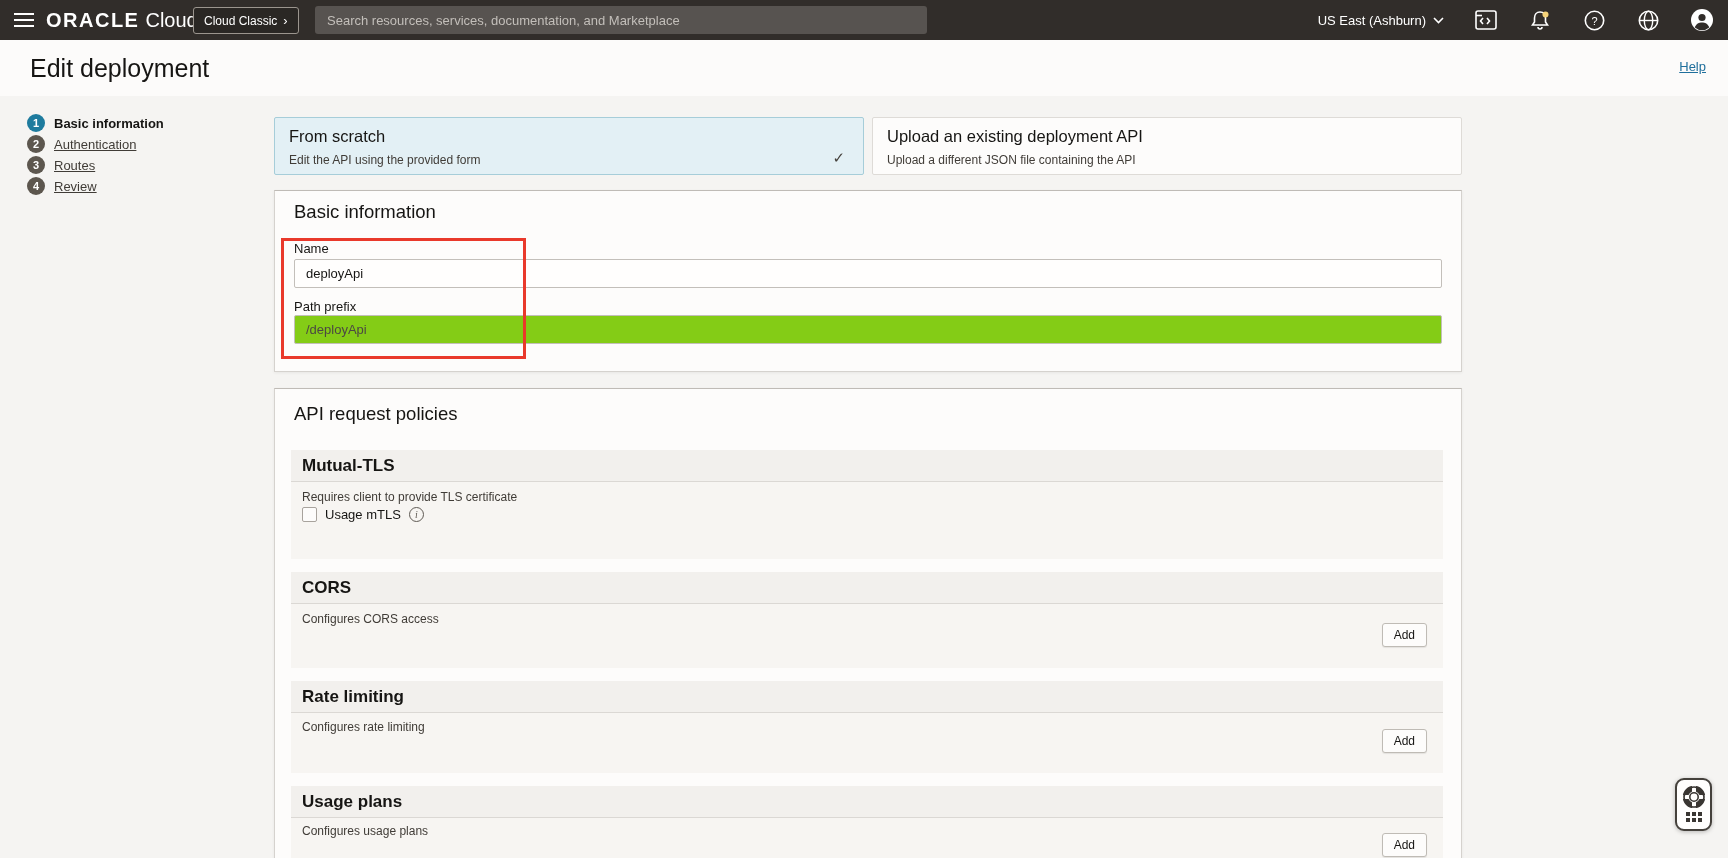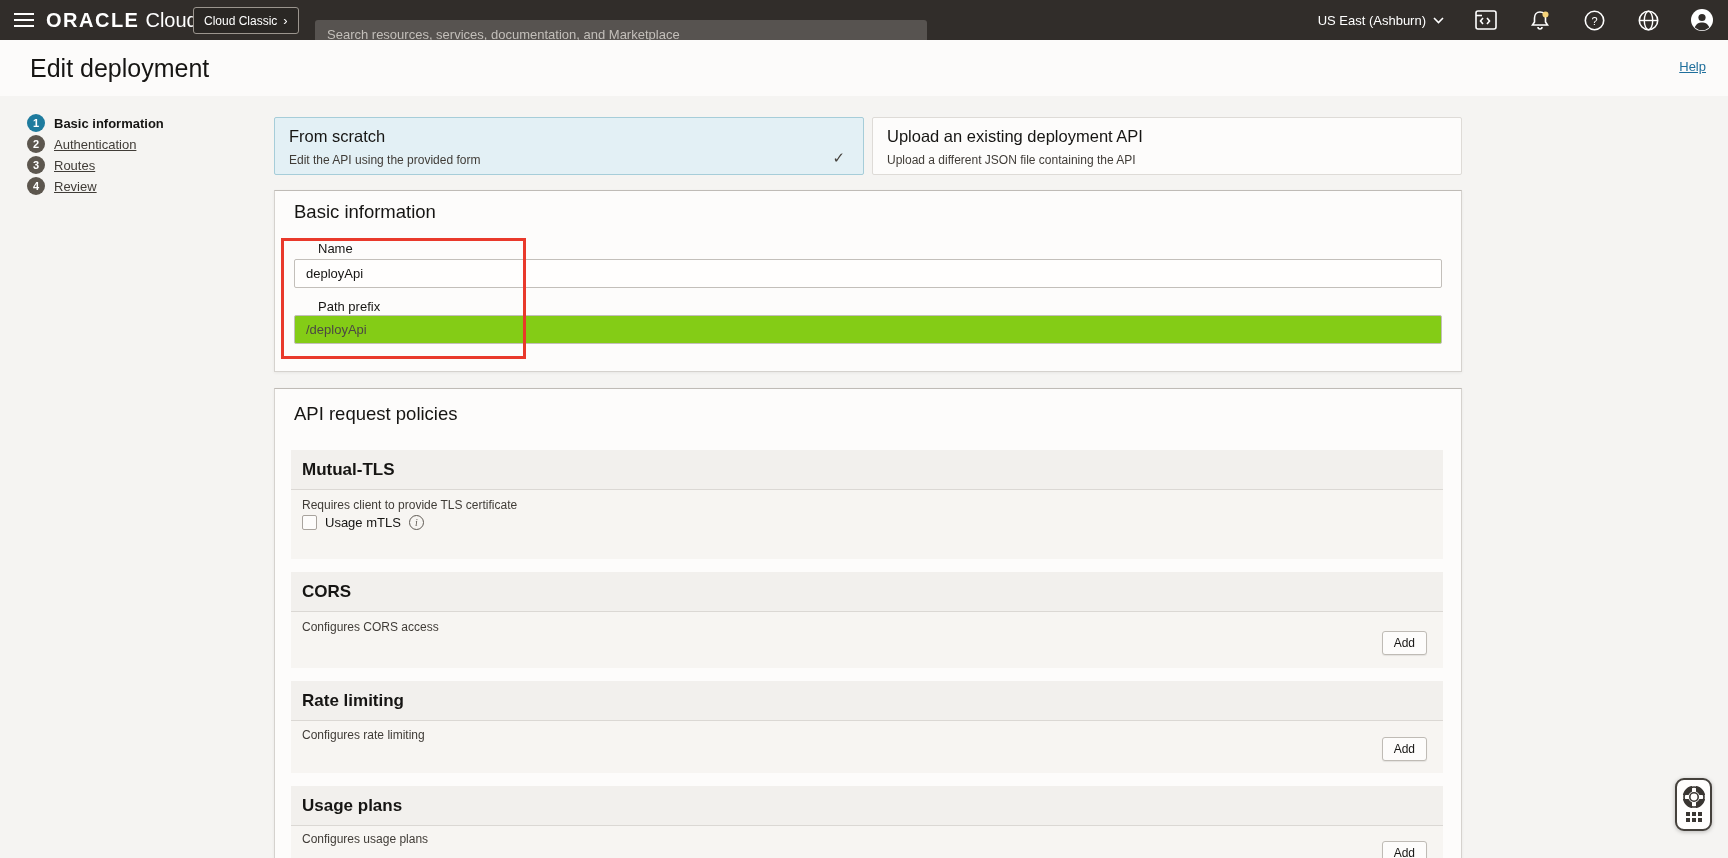--- a/index.html
+++ b/index.html
@@ -9,21 +9,21 @@
 
   
   .topbar { position:absolute; left:0; top:0; width:1728px; height:40px; background:#312d2a; display:flex; align-items:center; }
   .hamburger { width:44px; height:40px; display:flex; flex-direction:column; justify-content:center; gap:4px; padding-left:14px; cursor:pointer; }
   .hamburger span { display:block; width:20px; height:2px; background:#fff; }
   .brand { display:flex; align-items:baseline; margin-left:2px; white-space:nowrap; }
   .brand .b1 { color:#fff; font-size:20px; font-weight:800; letter-spacing:1.5px; }
   .brand .b2 { color:#fff; font-size:20px; font-weight:300; margin-left:6px; }
   .cloud-classic { position:absolute; left:193px; top:7px; height:27px; border:1px solid #9b958e; border-radius:3px; background:#2a2724; color:#fff; font-size:12px; display:flex; align-items:center; padding:0 10px; gap:6px; cursor:pointer; }
   .cloud-classic .chev { font-size:13px; line-height:1; }
-  .gsearch { position:absolute; left:315px; top:20px; width:612px; height:28px; background:#575350; border:none; border-radius:3px; color:#e8e6e3; font-size:13px; padding:0 12px; font-family:"Liberation Sans",sans-serif; }
+  .gsearch { position:absolute; left:315px; top:6px; width:612px; height:28px; background:#575350; border:none; border-radius:3px; color:#e8e6e3; font-size:13px; padding:0 12px; font-family:"Liberation Sans",sans-serif; }
   .gsearch::placeholder { color:#c3bfba; opacity:1; }
   .top-right { position:absolute; right:14px; top:0; height:40px; display:flex; align-items:center; gap:30px; }
   .region { color:#fff; font-size:13px; display:flex; align-items:center; gap:7px; cursor:pointer; }
   .ticon { width:24px; height:24px; display:flex; align-items:center; justify-content:center; cursor:pointer; position:relative; }
 
   
   .titlebar { position:absolute; left:0; top:40px; width:1728px; height:56px; background:#fcfbfa; }
   .page-title { position:absolute; left:30px; top:14px; font-size:25px; font-weight:400; color:#161513; }
   .help-link { position:absolute; right:22px; top:19px; font-size:13px; color:#1f6f9c; text-decoration:underline; cursor:pointer; }
 
@@ -42,29 +42,29 @@
   .src-card .d { font-size:12px; color:#403c37; margin-top:7px; }
   .src-card.selected { background:#e3f0f5; border:1px solid #a6cdd9; }
   .src-card.plain { background:#fdfcfb; border:1px solid #dedbd7; }
   .check { position:absolute; right:18px; bottom:7px; font-size:15px; color:#45413c; }
 
   .card { position:absolute; left:274px; width:1188px; background:#fdfcfb; border:1px solid #d5d2ce; border-top-color:#bfbbb6; box-shadow:0 1px 3px rgba(0,0,0,0.06); }
   .basic-card { top:190px; height:182px; }
   .policies-card { top:388px; height:500px; }
   .card-title { position:absolute; left:19px; font-size:18.5px; font-weight:400; color:#161513; }
 
-  .field-label { position:absolute; left:19px; font-size:13px; color:#161513;margin-left:24px; }
+  .field-label { position:absolute; left:19px; font-size:13px; color:#161513; }
   .tfield { position:absolute; left:19px; width:1148px; height:29px; border:1px solid #c3bfba; border-radius:2px; background:#fffefd; font-size:13px; color:#161513; padding:0 11px; font-family:"Liberation Sans",sans-serif; }
   .tfield:disabled { background:#84cc16; color:#4c4843; }
 
   .annotation-rect { position:absolute; left:281px; top:238px; width:245px; height:121px; border:3px solid #e9392b; z-index:6; pointer-events:none; }
 
   
   .subsec { position:absolute; left:16px; width:1152px; background:#f7f5f2; }
-  .sub-header { height:40px; background:#f2f0ed; border-bottom:1px solid #dbd8d4; display:flex; align-items:center; padding-left:11px; }
+  .sub-header { height:32px; background:#f2f0ed; border-bottom:1px solid #dbd8d4; display:flex; align-items:center; padding-left:11px; }
   .sub-header .st { font-size:17px; font-weight:700; color:#161513; }
   .sub-body { position:relative; height:calc(100% - 40px); }
   .sub-desc { position:absolute; left:11px; top:8px; font-size:12px; color:#403c37; }
   .cb-row { position:absolute; left:11px; top:25px; display:flex; align-items:center; gap:8px; }
   .cb-row input { width:15px; height:15px; accent-color:#fdfcfb; border:1px solid #a8a39d; background:#fdfcfb; appearance:none; border-radius:2px; cursor:pointer; }
   .cb-row .cl { font-size:13px; color:#161513; }
   .info-i { width:15px; height:15px; border:1px solid #5f5a54; border-radius:50%; font-size:10px; font-style:italic; font-family:"Liberation Serif",serif; color:#5f5a54; display:flex; align-items:center; justify-content:center; cursor:pointer; }
   .add-btn { position:absolute; right:16px; height:24px; padding:0 11px; background:#fdfcfb; border:1px solid #bfbbb5; border-radius:3px; font-size:12px; color:#161513; box-shadow:0 1px 1px rgba(0,0,0,0.08); cursor:pointer; font-family:"Liberation Sans",sans-serif; }
 
   #sub-mtls  { top:61px;  height:109px; }

